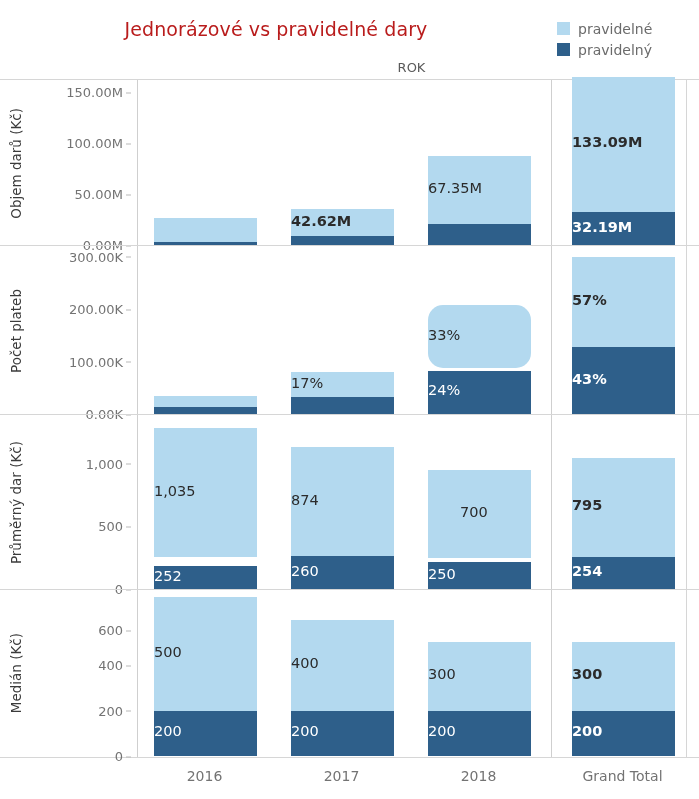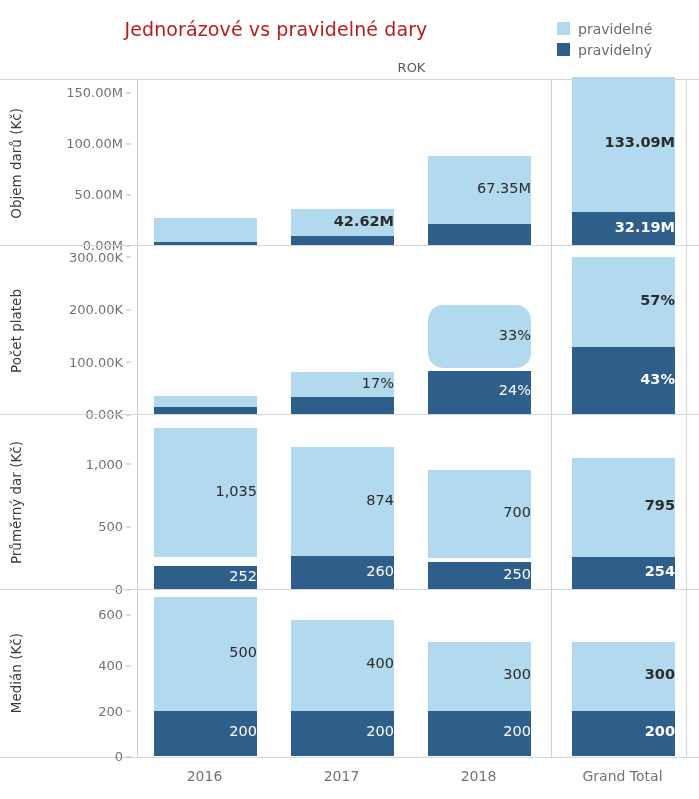--- a/index.html
+++ b/index.html
@@ -135,21 +135,21 @@
     position: absolute;
     bottom: 0;
   }
   .seg {
     position: absolute;
     left: 0; right: 0;
   }
   .seg-label {
     position: absolute;
     left: 0; right: 0;
-    text-align: right;
+    text-align: left;
     font-size: 14.5px;
     white-space: nowrap;
   }
   .seg-label.dark-text  { color: #2b2b2b; }
   .seg-label.light-text { color: #ffffff; }
   .seg-label.bold       { font-weight: bold; }
 
   
   #xaxis {
     position: absolute;
@@ -312,21 +312,21 @@
       </div>
     </div>
     <div class="panel last" style="top: 510px; height: 167px;">
       <div class="axis-title">
         <span>Medián (Kč)</span>
       </div>
       <div class="ticks">
         <div class="tick" style="top: 166px;">0</div>
         <div class="tick" style="top: 120.521px;">200</div>
         <div class="tick" style="top: 75.0411px;">400</div>
-        <div class="tick" style="top: 24px; margin-left: 8px;">600</div>
+        <div class="tick" style="top: 40px; margin-left: 8px;">600</div>
       </div>
       <div class="plotarea">
         <div class="vsep" style="left: 413px;"></div>
         <div class="vsep right-edge" style="left: 548px;"></div>
         <div class="bar" style="left: 16px; width: 103px; height: 159.178px; bottom: 1px;">
           <div class="seg" style="bottom: 0px; height: 45.4795px; background: rgb(46, 95, 138);">
             <div class="seg-label light-text" style="top: calc(50% - 10px);">200</div>
           </div>
           <div class="seg" style="bottom: 45.4795px; height: 113.699px; background: rgb(179, 217, 239);">
             <div class="seg-label dark-text" style="top: calc(50% - 10px);">500</div>

